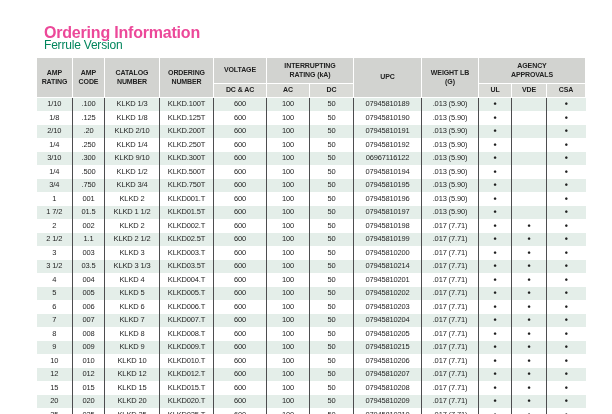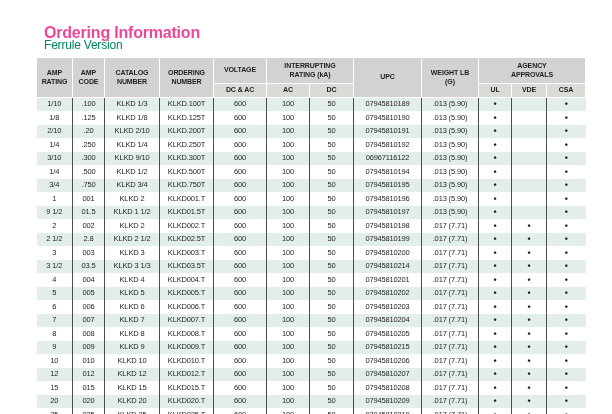--- a/index.html
+++ b/index.html
@@ -220,21 +220,21 @@
           <td>600</td>
           <td>100</td>
           <td>50</td>
           <td>07945810196</td>
           <td>.013 (5.90)</td>
           <td class="dot">•</td>
           <td class="dot"></td>
           <td class="dot">•</td>
         </tr>
         <tr>
-          <td>9 1/2</td>
+          <td>1 7/2</td>
           <td>01.5</td>
           <td>KLKD 1 1/2</td>
           <td>KLKD01.5T</td>
           <td>600</td>
           <td>100</td>
           <td>50</td>
           <td>07945810197</td>
           <td>.013 (5.90)</td>
           <td class="dot">•</td>
           <td class="dot"></td>
@@ -249,21 +249,21 @@
           <td>100</td>
           <td>50</td>
           <td>07945810198</td>
           <td>.017 (7.71)</td>
           <td class="dot">•</td>
           <td class="dot">•</td>
           <td class="dot">•</td>
         </tr>
         <tr>
           <td>2 1/2</td>
-          <td>2.8</td>
+          <td>1.1</td>
           <td>KLKD 2 1/2</td>
           <td>KLKD02.5T</td>
           <td>600</td>
           <td>100</td>
           <td>50</td>
           <td>07945810199</td>
           <td>.017 (7.71)</td>
           <td class="dot">•</td>
           <td class="dot">•</td>
           <td class="dot">•</td>

